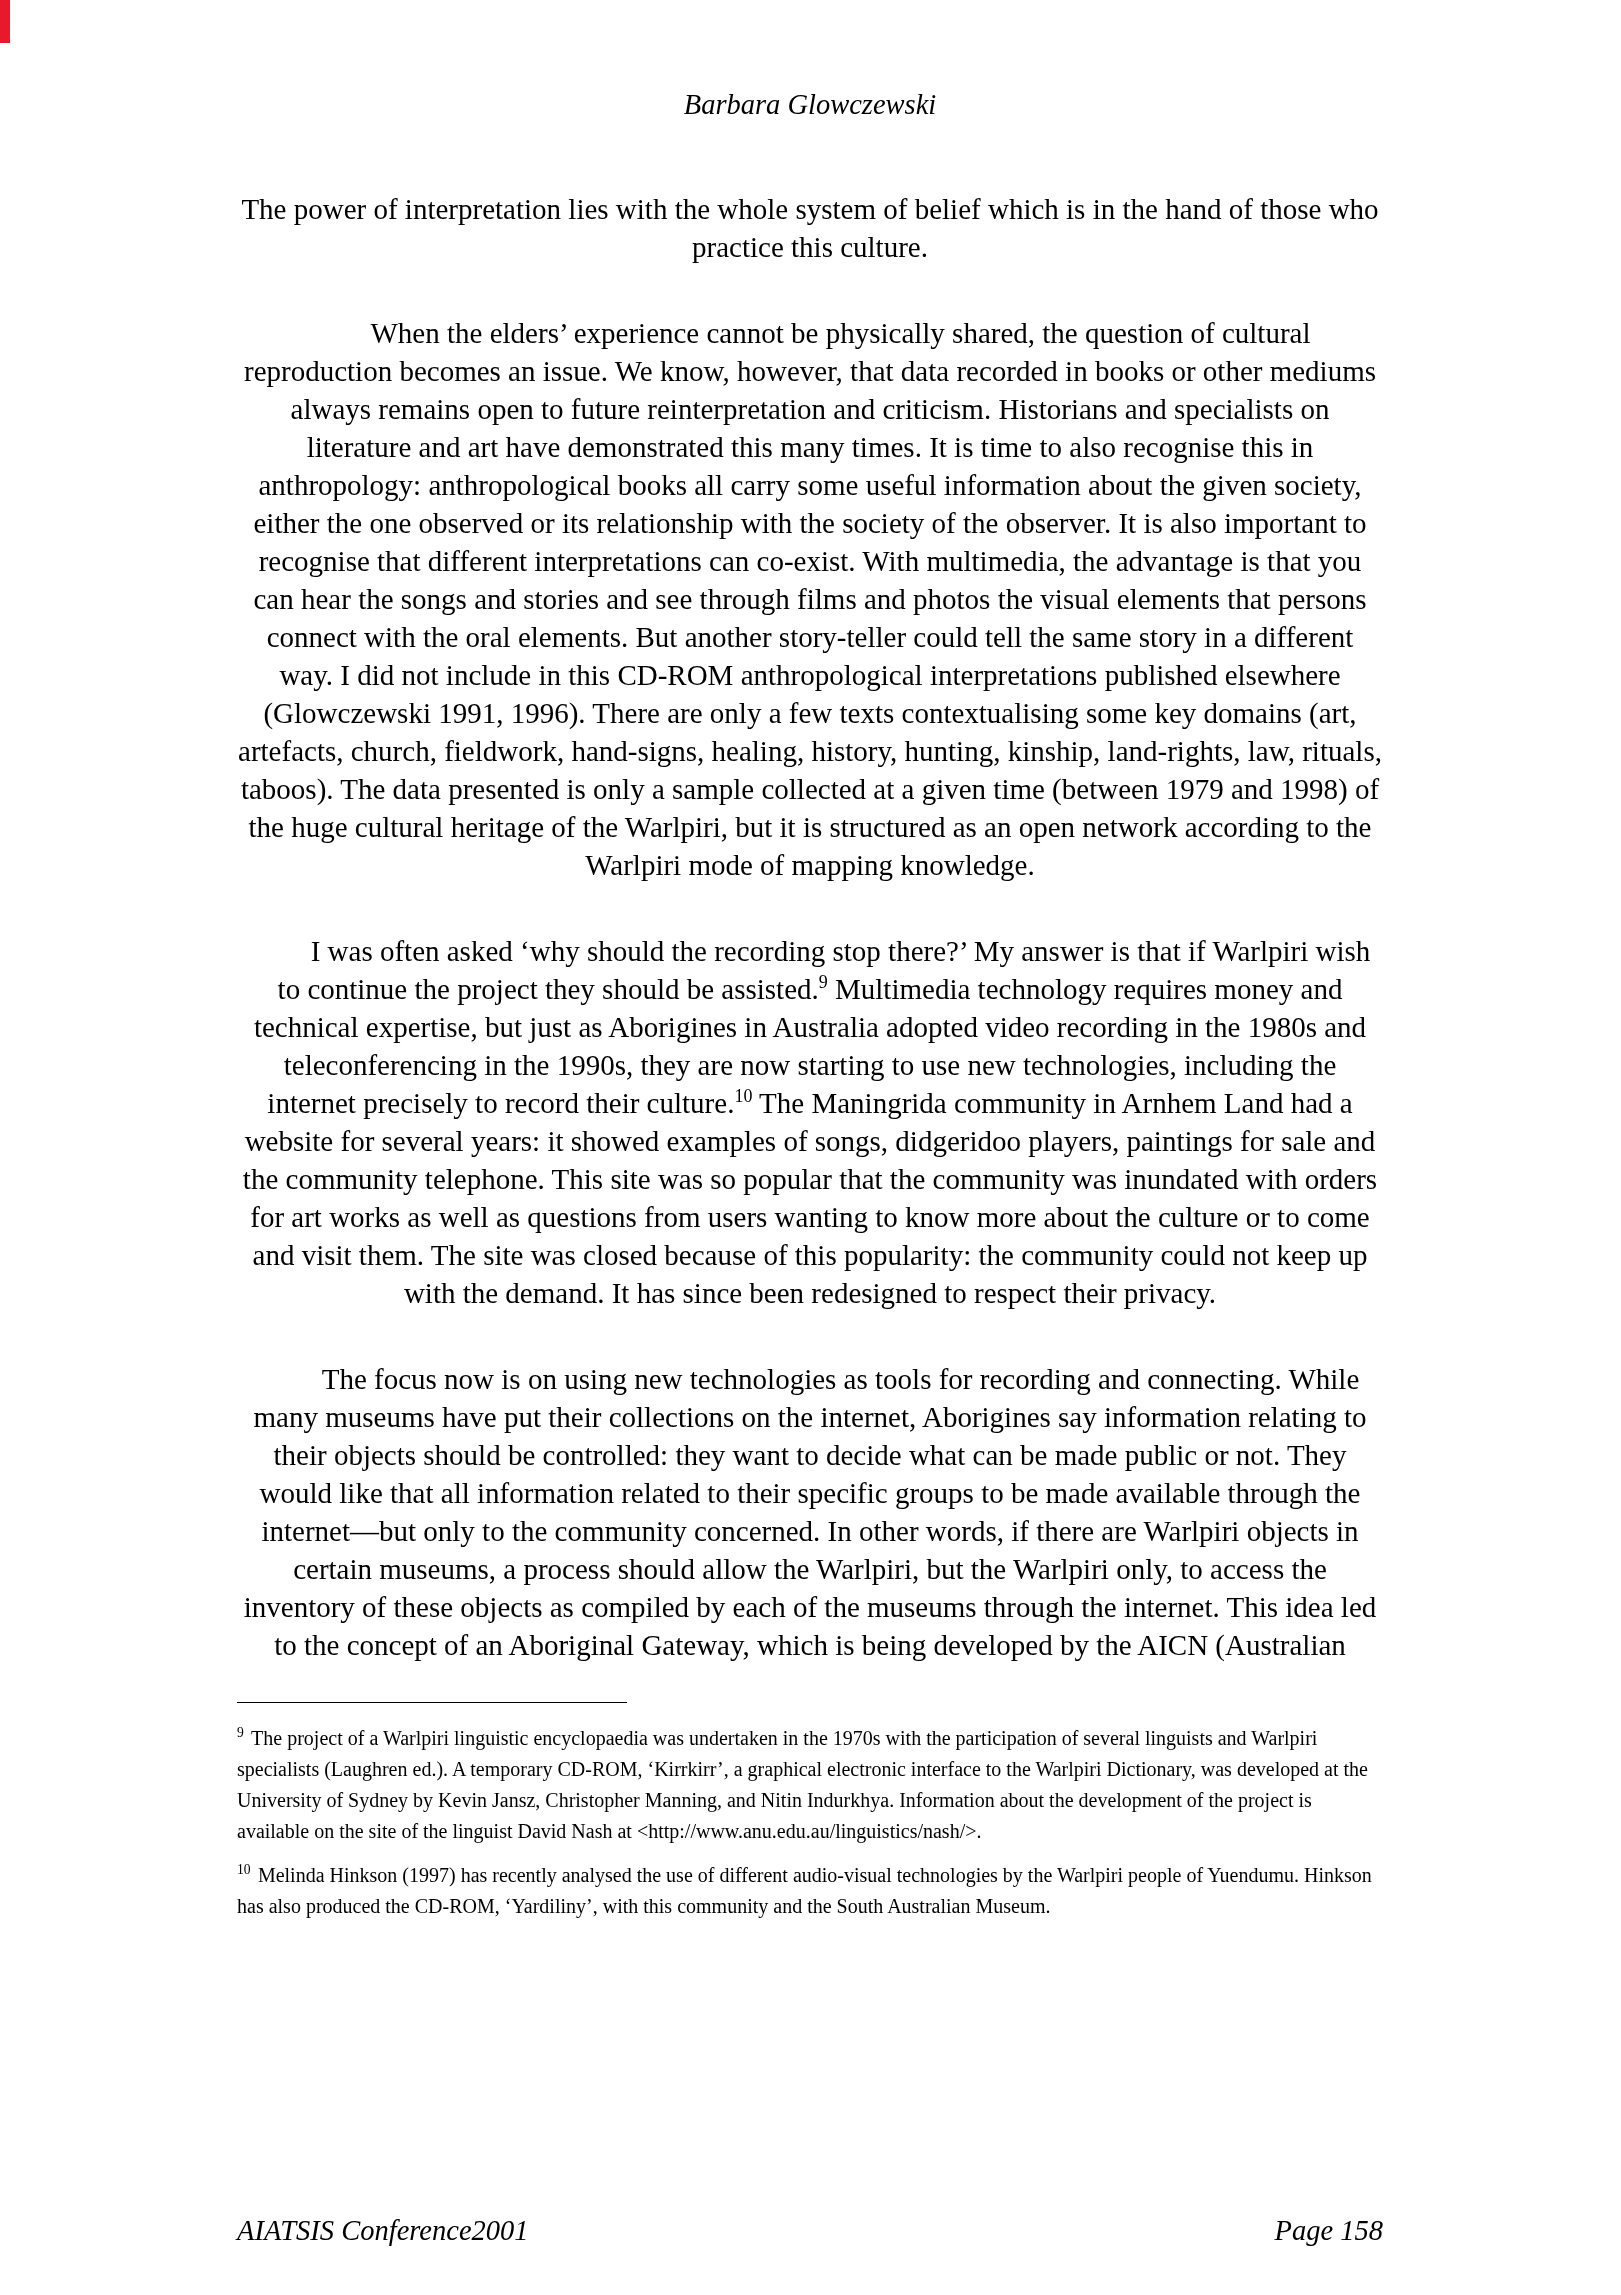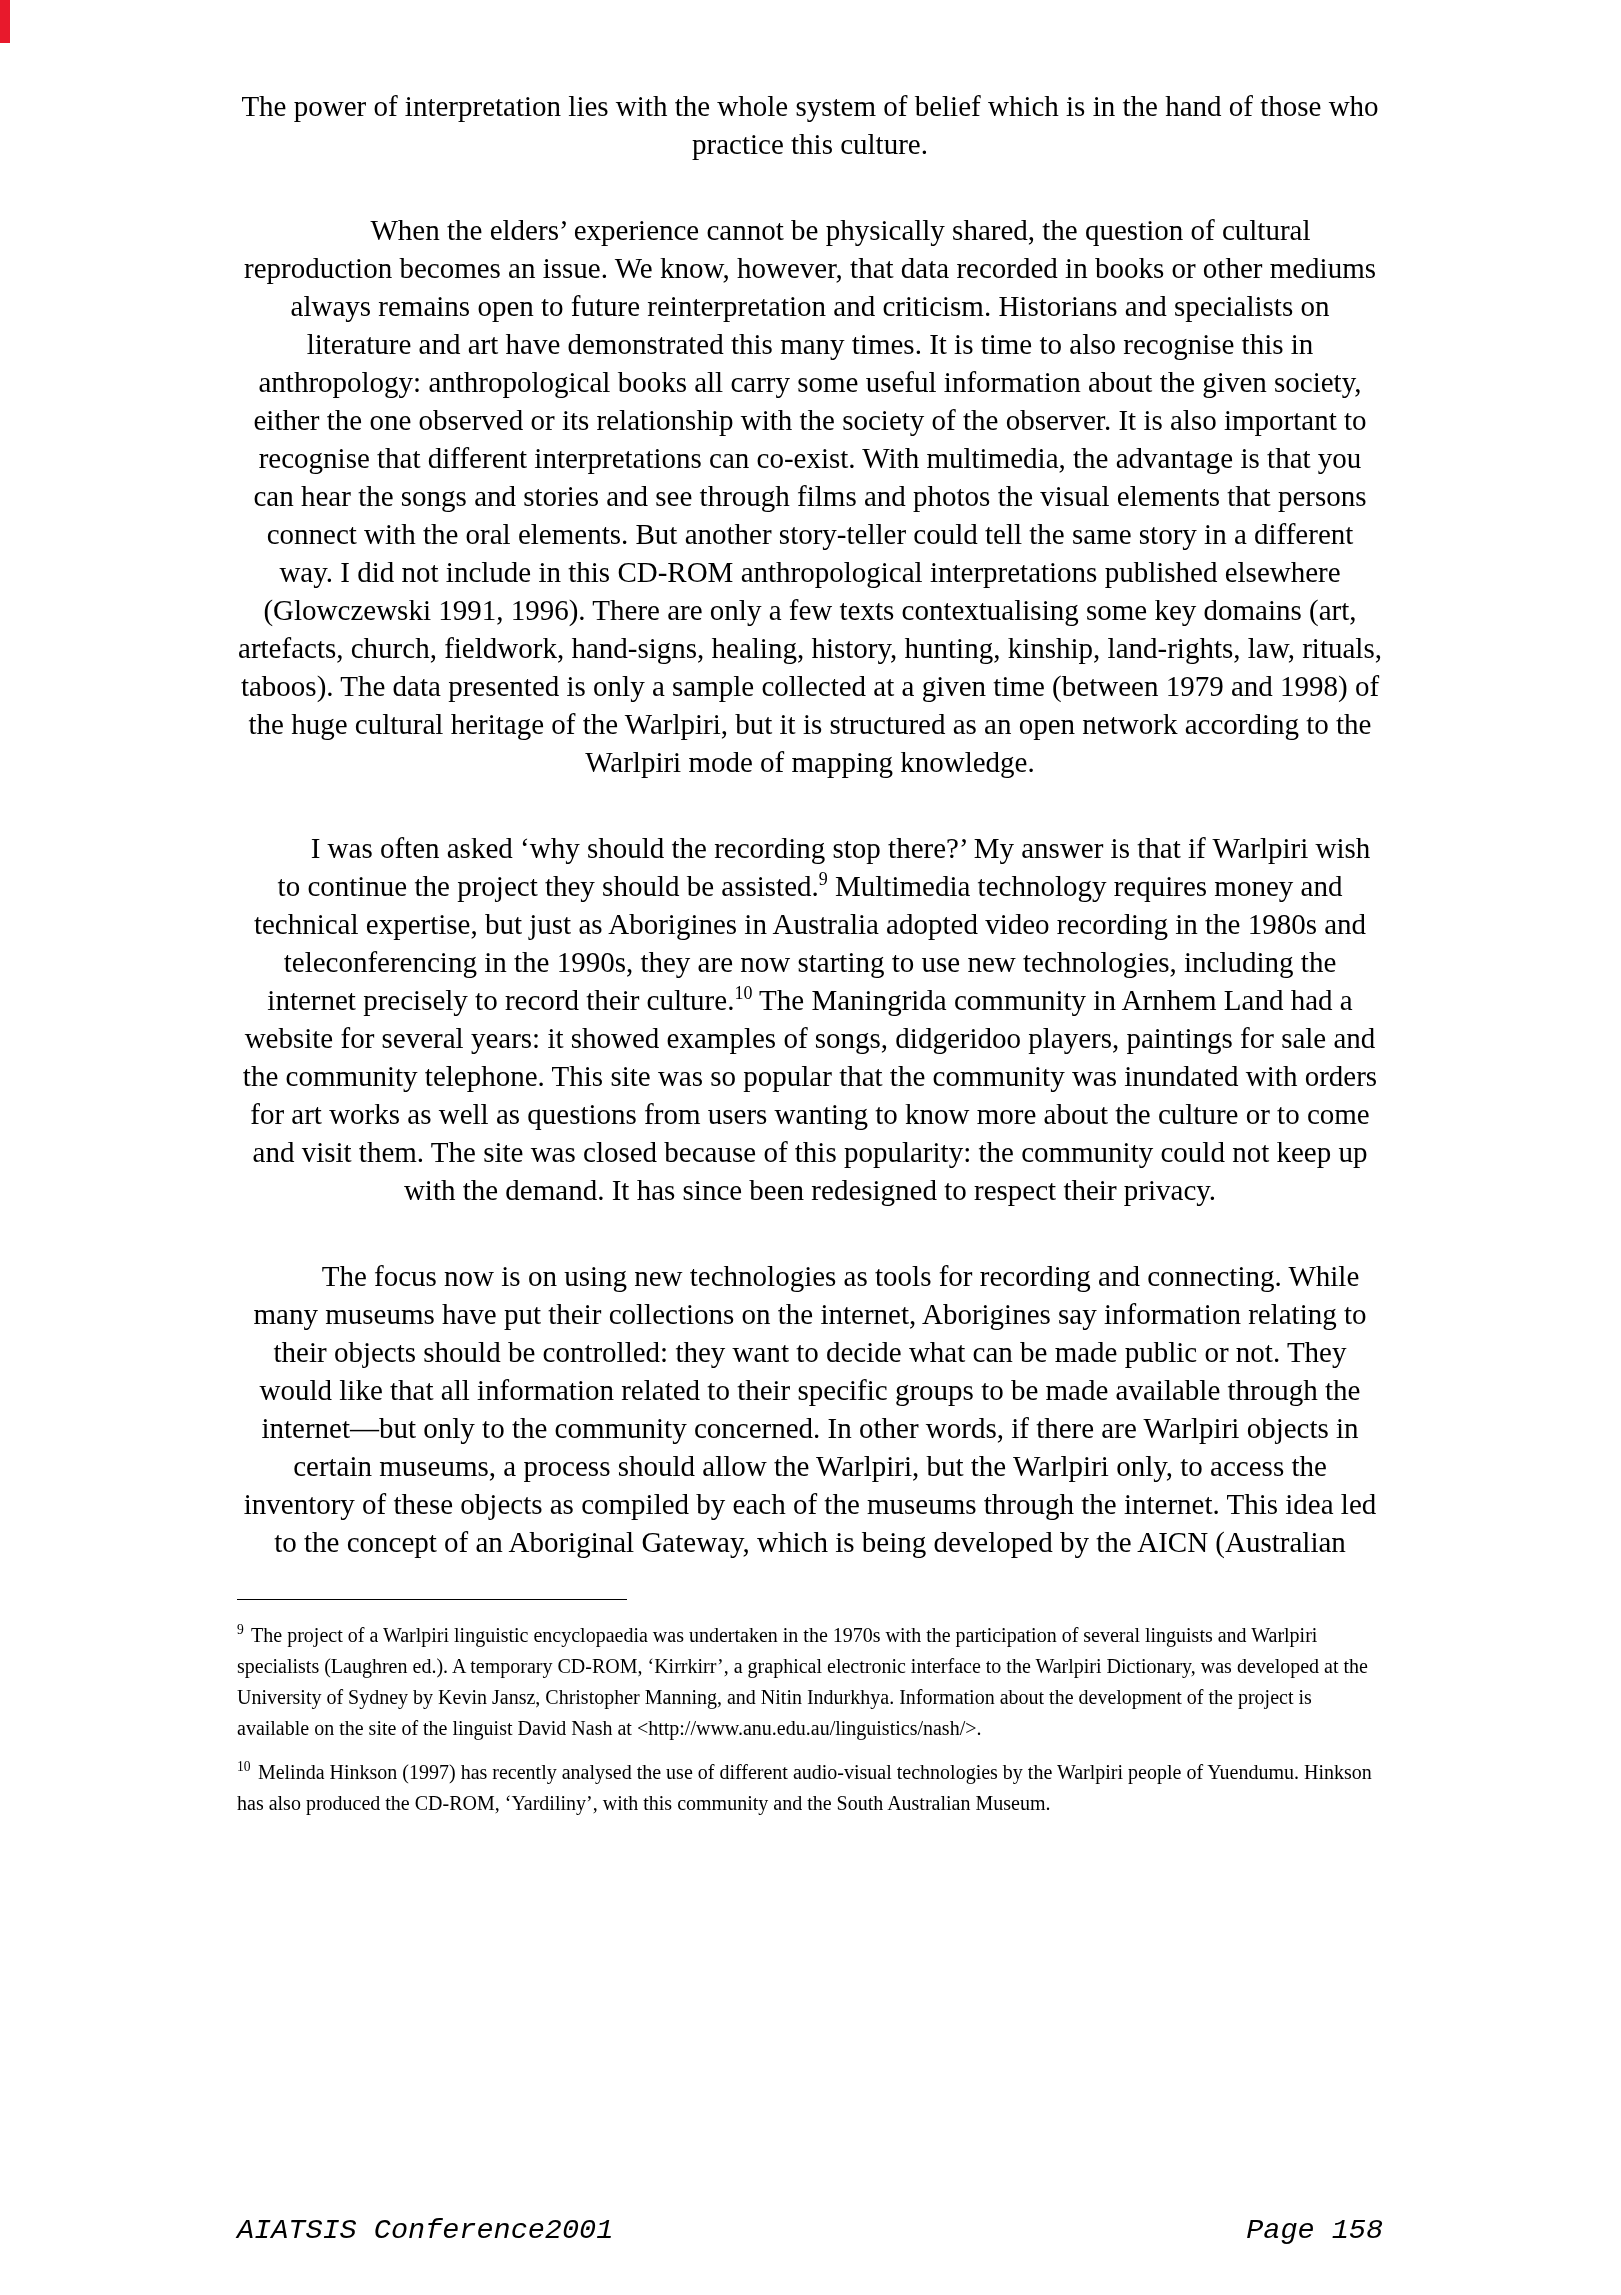--- a/index.html
+++ b/index.html
@@ -68,30 +68,30 @@
   .page-footer {
     position: absolute;
     left: 237px;
     right: 239px;
     bottom: 48px;
     display: flex;
     justify-content: space-between;
     font-style: italic;
     font-size: 28.5px;
     line-height: 35px;
-    font-family: Liberation Mono, monospace;
   }
 </style>
 </head>
 <body>
 
 <div class="page">
 
   <div class="corner-mark"></div>
 
+  <div class="running-head">Barbara Glowczewski</div>
 
   <div class="body-text">
 
     <p>The power of interpretation lies with the whole system of belief which is in the hand of those who practice this culture.</p>
 
     <p class="indent">When the elders’ experience cannot be physically shared, the question of cultural reproduction becomes an issue. We know, however, that data recorded in books or other mediums always remains open to future reinterpretation and criticism. Historians and specialists on literature and art have demonstrated this many times. It is time to also recognise this in anthropology: anthropological books all carry some useful information about the given society, either the one observed or its relationship with the society of the observer. It is also important to recognise that different interpretations can co-exist. With multimedia, the advantage is that you can hear the songs and stories and see through films and photos the visual elements that persons connect with the oral elements. But another story-teller could tell the same story in a different way. I did not include in this CD-ROM anthropological interpretations published elsewhere (Glowczewski 1991, 1996). There are only a few texts contextualising some key domains (art, artefacts, church, fieldwork, hand-signs, healing, history, hunting, kinship, land-rights, law, rituals, taboos). The data presented is only a sample collected at a given time (between 1979 and 1998) of the huge cultural heritage of the Warlpiri, but it is structured as an open network according to the Warlpiri mode of mapping knowledge.</p>
 
     <p class="indent"><span>I was often asked ‘why should the recording stop there?’ My answer is that if Warlpiri wish to continue the project they should be assisted.</span><sup class="fn-ref">9</sup><span> Multimedia technology requires money and technical expertise, but just as Aborigines in Australia adopted video recording in the 1980s and teleconferencing in the 1990s, they are now starting to use new technologies, including the internet precisely to record their culture.</span><sup class="fn-ref">10</sup><span> The Maningrida community in Arnhem Land had a website for several years: it showed examples of songs, didgeridoo players, paintings for sale and the community telephone. This site was so popular that the community was inundated with orders for art works as well as questions from users wanting to know more about the culture or to come and visit them. The site was closed because of this popularity: the community could not keep up with the demand. It has since been redesigned to respect their privacy.</span></p>
 
     <p class="indent">The focus now is on using new technologies as tools for recording and connecting. While many museums have put their collections on the internet, Aborigines say information relating to their objects should be controlled: they want to decide what can be made public or not. They would like that all information related to their specific groups to be made available through the internet—but only to the community concerned. In other words, if there are Warlpiri objects in certain museums, a process should allow the Warlpiri, but the Warlpiri only, to access the inventory of these objects as compiled by each of the museums through the internet. This idea led to the concept of an Aboriginal Gateway, which is being developed by the AICN (Australian</p>

